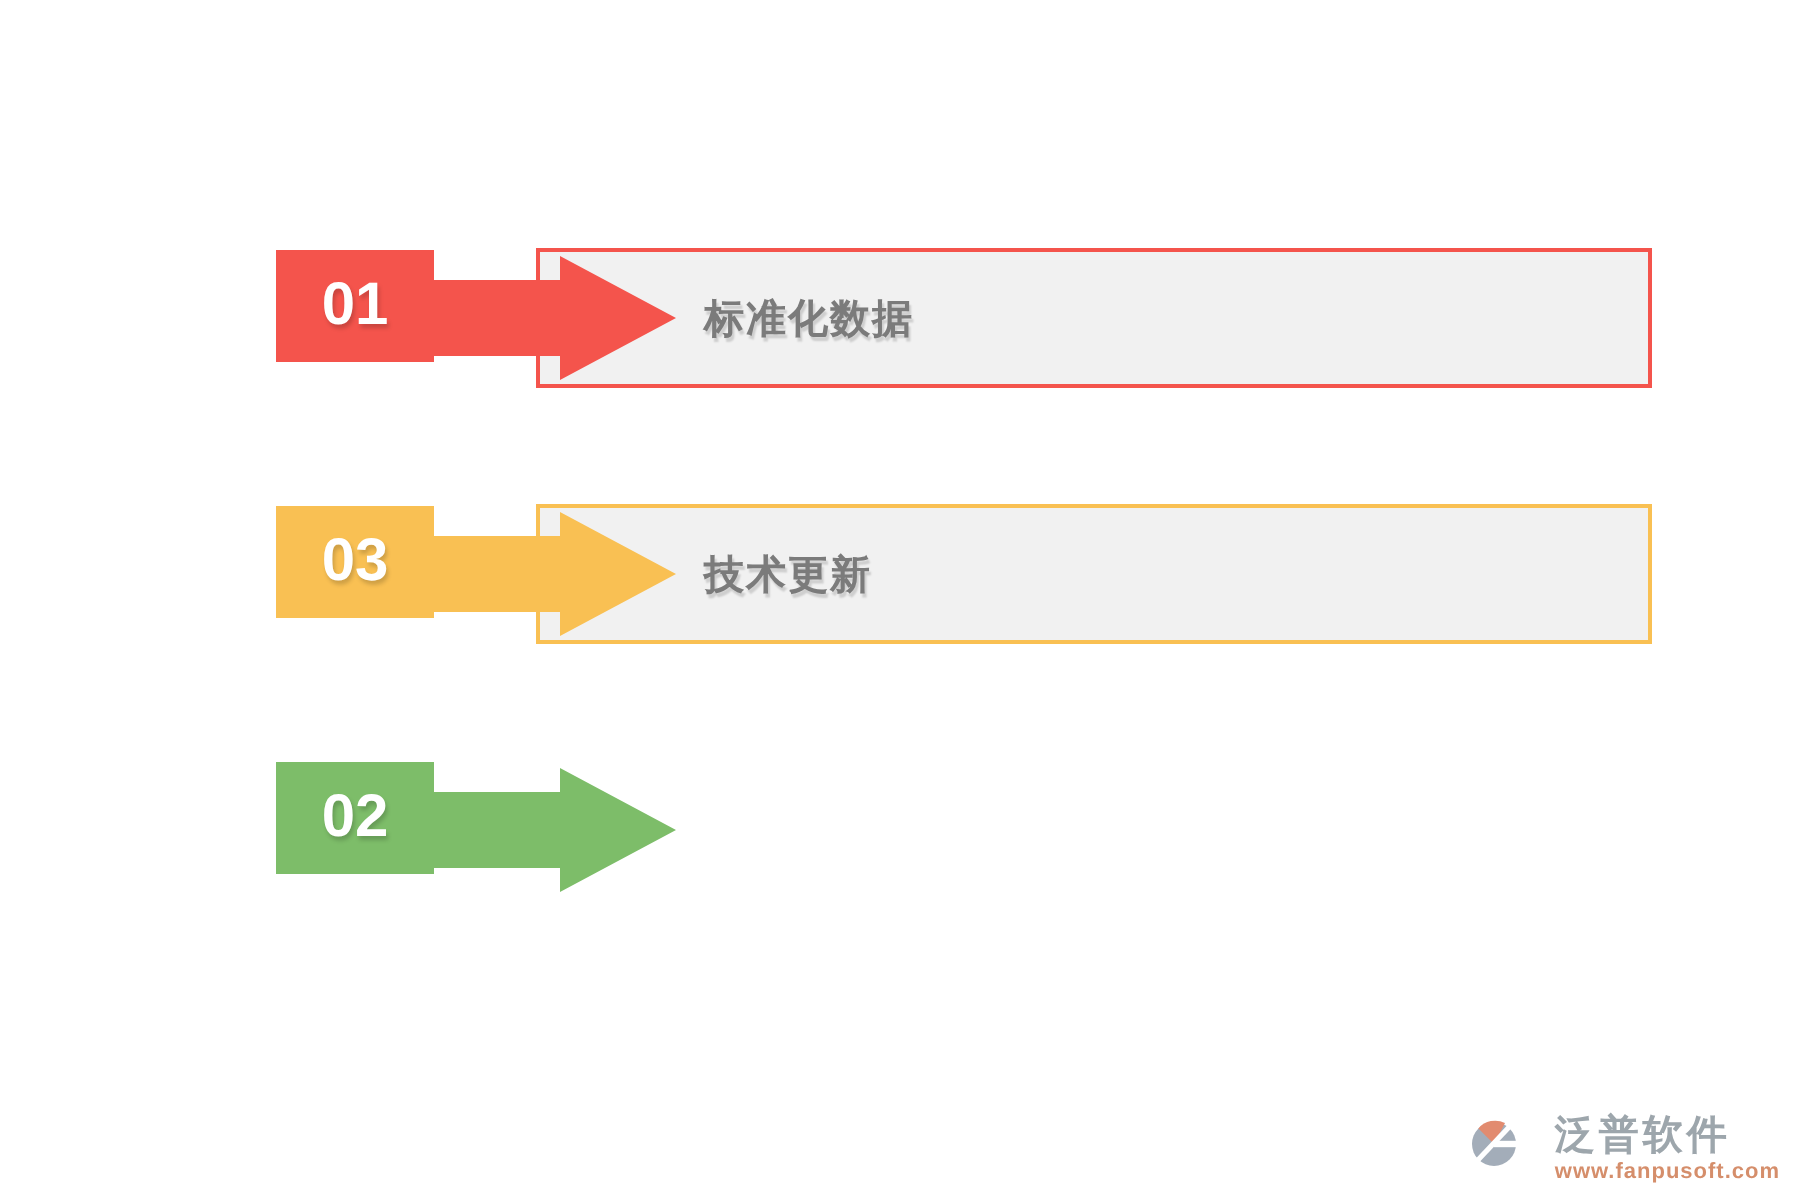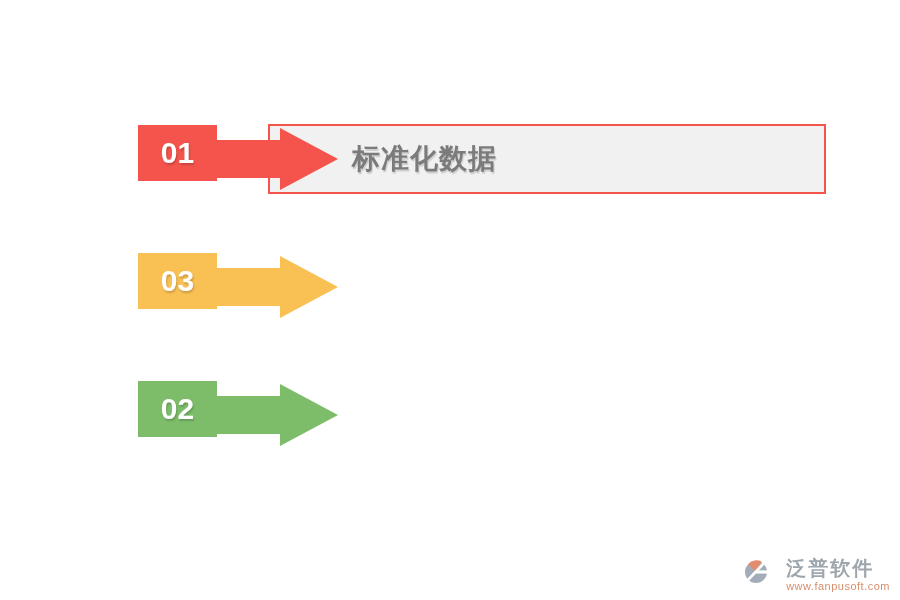--- a/index.html
+++ b/index.html
@@ -31,21 +31,21 @@
     top: 0;
     width: 558px;
     height: 70px;
     background: var(--bar-fill, #F1F1F1);
     border: 2px solid var(--accent, #ccc);
     display: flex;
     align-items: center;
   }
   .step .bar .label {
     padding-left: 82px;
-    font-size: 28px;
+    font-size: 20px;
     font-weight: bold;
     color: var(--label-color, #7B7B7B);
     letter-spacing: 1px;
     text-shadow: 1px 2px 1px rgba(0,0,0,0.15);
     white-space: nowrap;
   }
 
   .step .arrow {
     position: absolute;
     left: 217px;
@@ -90,21 +90,21 @@
   .watermark .brand {
     font-size: 20px;
     font-weight: bold;
     color: var(--brand-color, #8D979E);
     letter-spacing: 2px;
     line-height: 1.1;
     white-space: nowrap;
   }
   .watermark .url {
     font-size: 11px;
-    font-weight: normal;
+    font-weight: bold;
     color: var(--url-color, #CE7B52);
     letter-spacing: 0.5px;
     margin-top: 1px;
     white-space: nowrap;
   }
 </style>
 </head>
 <body>
 
 <div class="canvas" style="--bar-fill: #F1F1F1; --label-color: #7B7B7B; --number-color: #FFFFFF;">
@@ -113,20 +113,23 @@
     <div class="bar">
       <span class="label">标准化数据</span>
     </div>
     <svg class="arrow" viewBox="0 0 122 62" aria-hidden="true">
       <polygon points="0,12 63,12 63,0 121,31 63,62 63,50 0,50" fill="currentColor"></polygon>
     </svg>
     <div class="numbox">01</div>
   </section>
 
   <section class="step step-2" style="--accent: #F9C053;">
+    <div class="bar">
+      <span class="label">技术更新</span>
+    </div>
     <svg class="arrow" viewBox="0 0 122 62" aria-hidden="true">
       <polygon points="0,12 63,12 63,0 121,31 63,62 63,50 0,50" fill="currentColor"></polygon>
     </svg>
     <div class="numbox">03</div>
   </section>
 
   <section class="step step-3" style="--accent: #7DBD69;">
     <svg class="arrow" viewBox="0 0 122 62" aria-hidden="true">
       <polygon points="0,12 63,12 63,0 121,31 63,62 63,50 0,50" fill="currentColor"></polygon>
     </svg>

